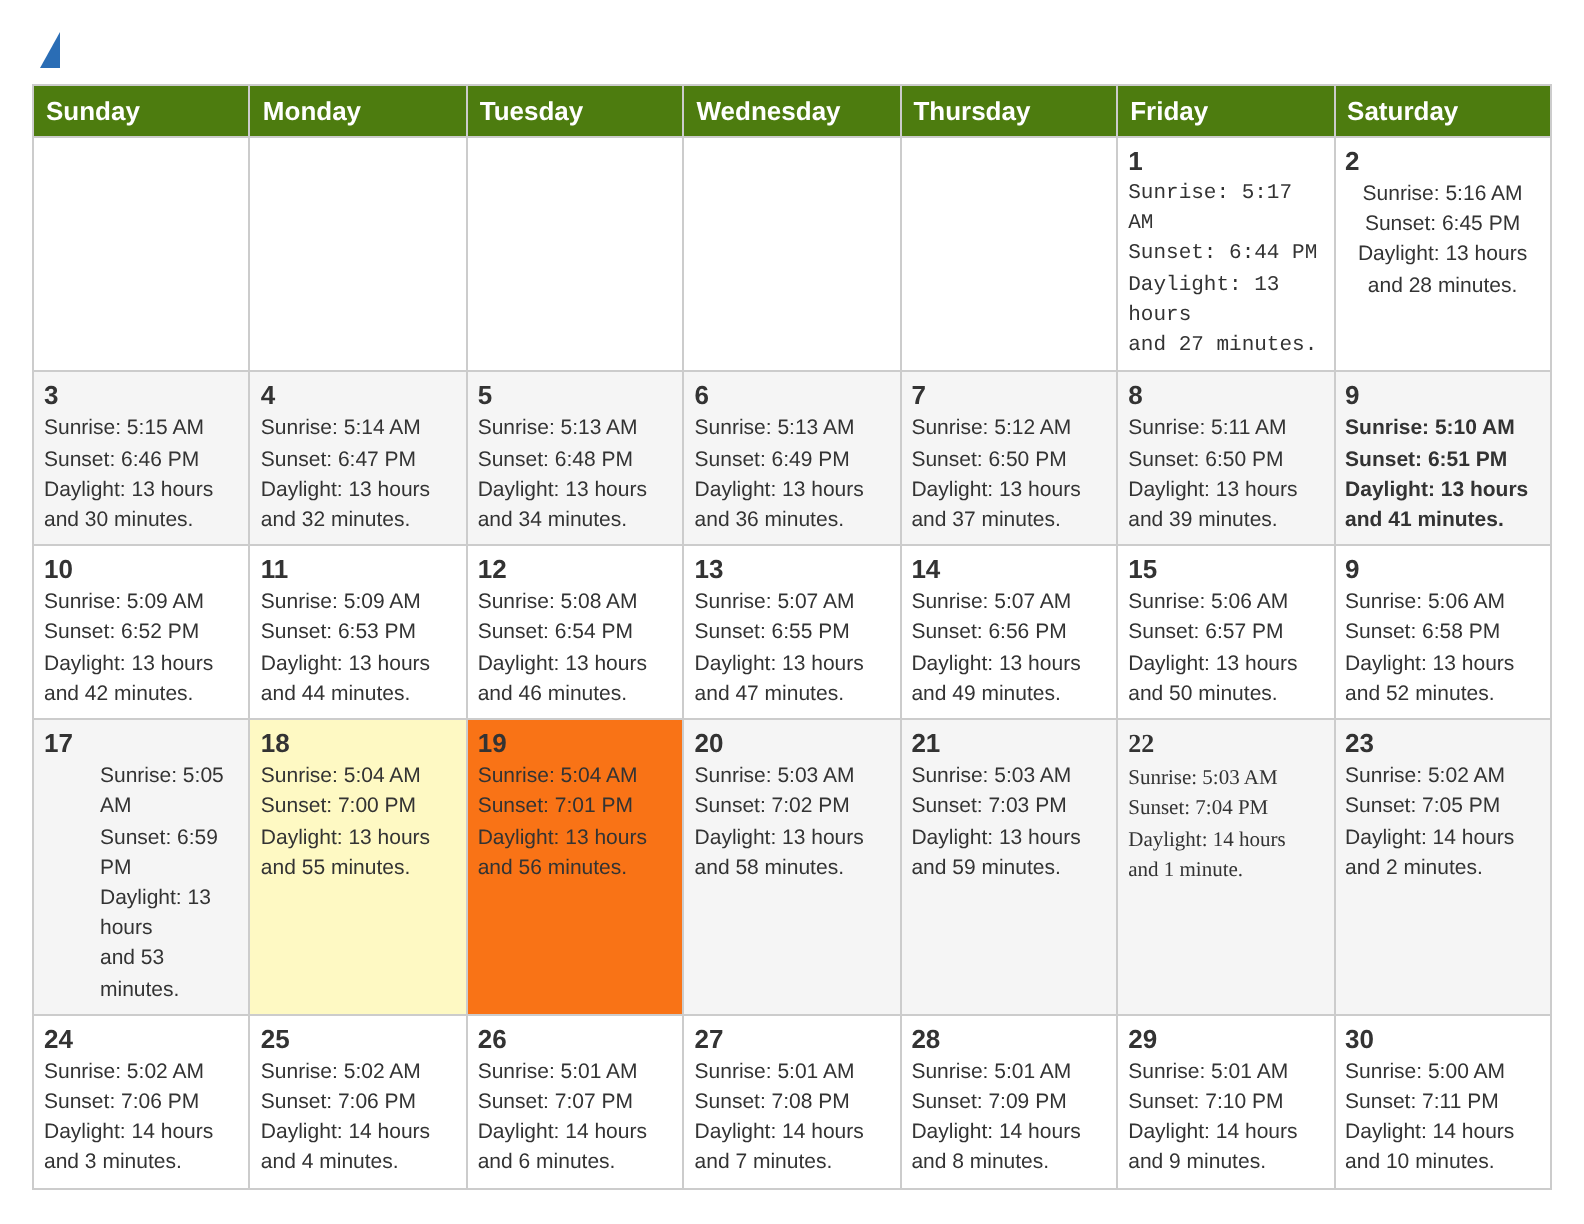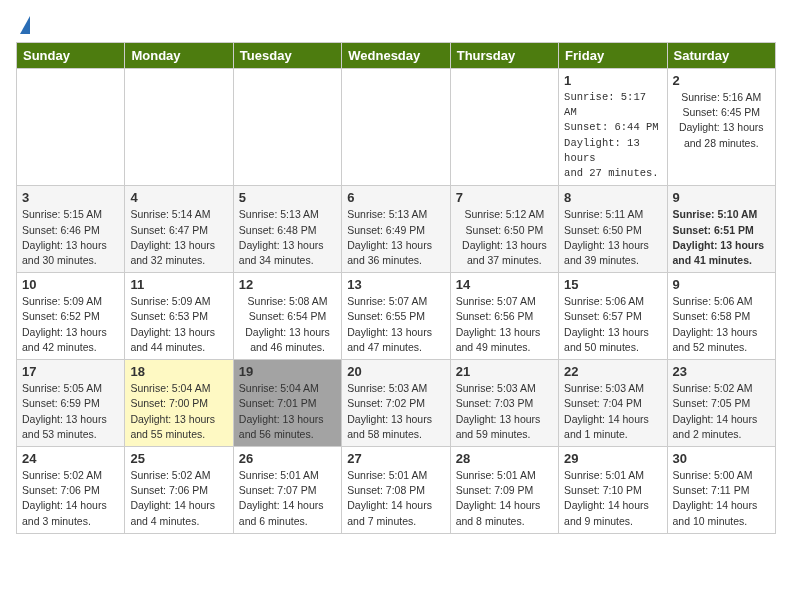--- a/index.html
+++ b/index.html
@@ -169,21 +169,21 @@
         </td>
         <td style="background: rgb(245, 245, 245);">
           <div class="day-num">6</div>
           <div class="day-info" style="white-space: pre-line;">Sunrise: 5:13 AM
 Sunset: 6:49 PM
 Daylight: 13 hours
 and 36 minutes.</div>
         </td>
         <td style="background: rgb(245, 245, 245);">
           <div class="day-num">7</div>
-          <div class="day-info" style="white-space: pre-line; text-align: center;">Sunrise: 5:12 AM
+          <div class="day-info" style="white-space: pre-line;">Sunrise: 5:12 AM
 Sunset: 6:50 PM
 Daylight: 13 hours
 and 37 minutes.</div>
         </td>
         <td style="background: rgb(245, 245, 245);">
           <div class="day-num">8</div>
           <div class="day-info" style="white-space: pre-line;">Sunrise: 5:11 AM
 Sunset: 6:50 PM
 Daylight: 13 hours
 and 39 minutes.</div>
@@ -206,21 +206,21 @@
         </td>
         <td>
           <div class="day-num">11</div>
           <div class="day-info" style="white-space: pre-line;">Sunrise: 5:09 AM
 Sunset: 6:53 PM
 Daylight: 13 hours
 and 44 minutes.</div>
         </td>
         <td>
           <div class="day-num">12</div>
-          <div class="day-info" style="white-space: pre-line; text-align: center;">Sunrise: 5:08 AM
+          <div class="day-info" style="white-space: pre-line;">Sunrise: 5:08 AM
 Sunset: 6:54 PM
 Daylight: 13 hours
 and 46 minutes.</div>
         </td>
         <td>
           <div class="day-num">13</div>
           <div class="day-info" style="white-space: pre-line;">Sunrise: 5:07 AM
 Sunset: 6:55 PM
 Daylight: 13 hours
 and 47 minutes.</div>
@@ -243,54 +243,54 @@
           <div class="day-num">9</div>
           <div class="day-info" style="white-space: pre-line;">Sunrise: 5:06 AM
 Sunset: 6:58 PM
 Daylight: 13 hours
 and 52 minutes.</div>
         </td>
       </tr>
       <tr>
         <td style="background: rgb(245, 245, 245);">
           <div class="day-num">17</div>
-          <div class="day-info" style="white-space: pre-line;">Sunrise: 5:05 AM
+          <div class="day-info" style="white-space: pre-line; margin-left: 28px;">Sunrise: 5:05 AM
 Sunset: 6:59 PM
 Daylight: 13 hours
 and 53 minutes.</div>
         </td>
         <td style="background: #fef9c3;">
           <div class="day-num">18</div>
           <div class="day-info" style="white-space: pre-line;">Sunrise: 5:04 AM
 Sunset: 7:00 PM
 Daylight: 13 hours
 and 55 minutes.</div>
         </td>
-        <td style="background: #a3a3a3;">
+        <td style="background: #f97316;">
           <div class="day-num">19</div>
           <div class="day-info" style="white-space: pre-line;">Sunrise: 5:04 AM
 Sunset: 7:01 PM
 Daylight: 13 hours
 and 56 minutes.</div>
         </td>
         <td style="background: rgb(245, 245, 245);">
           <div class="day-num">20</div>
           <div class="day-info" style="white-space: pre-line;">Sunrise: 5:03 AM
 Sunset: 7:02 PM
 Daylight: 13 hours
 and 58 minutes.</div>
         </td>
         <td style="background: rgb(245, 245, 245);">
           <div class="day-num">21</div>
           <div class="day-info" style="white-space: pre-line;">Sunrise: 5:03 AM
 Sunset: 7:03 PM
 Daylight: 13 hours
 and 59 minutes.</div>
         </td>
-        <td style="background: rgb(245, 245, 245);">
+        <td style="background: rgb(245, 245, 245); font-family: Liberation Serif, serif;">
           <div class="day-num">22</div>
           <div class="day-info" style="white-space: pre-line;">Sunrise: 5:03 AM
 Sunset: 7:04 PM
 Daylight: 14 hours
 and 1 minute.</div>
         </td>
         <td style="background: rgb(245, 245, 245); margin-top: 40px;">
           <div class="day-num">23</div>
           <div class="day-info" style="white-space: pre-line;">Sunrise: 5:02 AM
 Sunset: 7:05 PM

